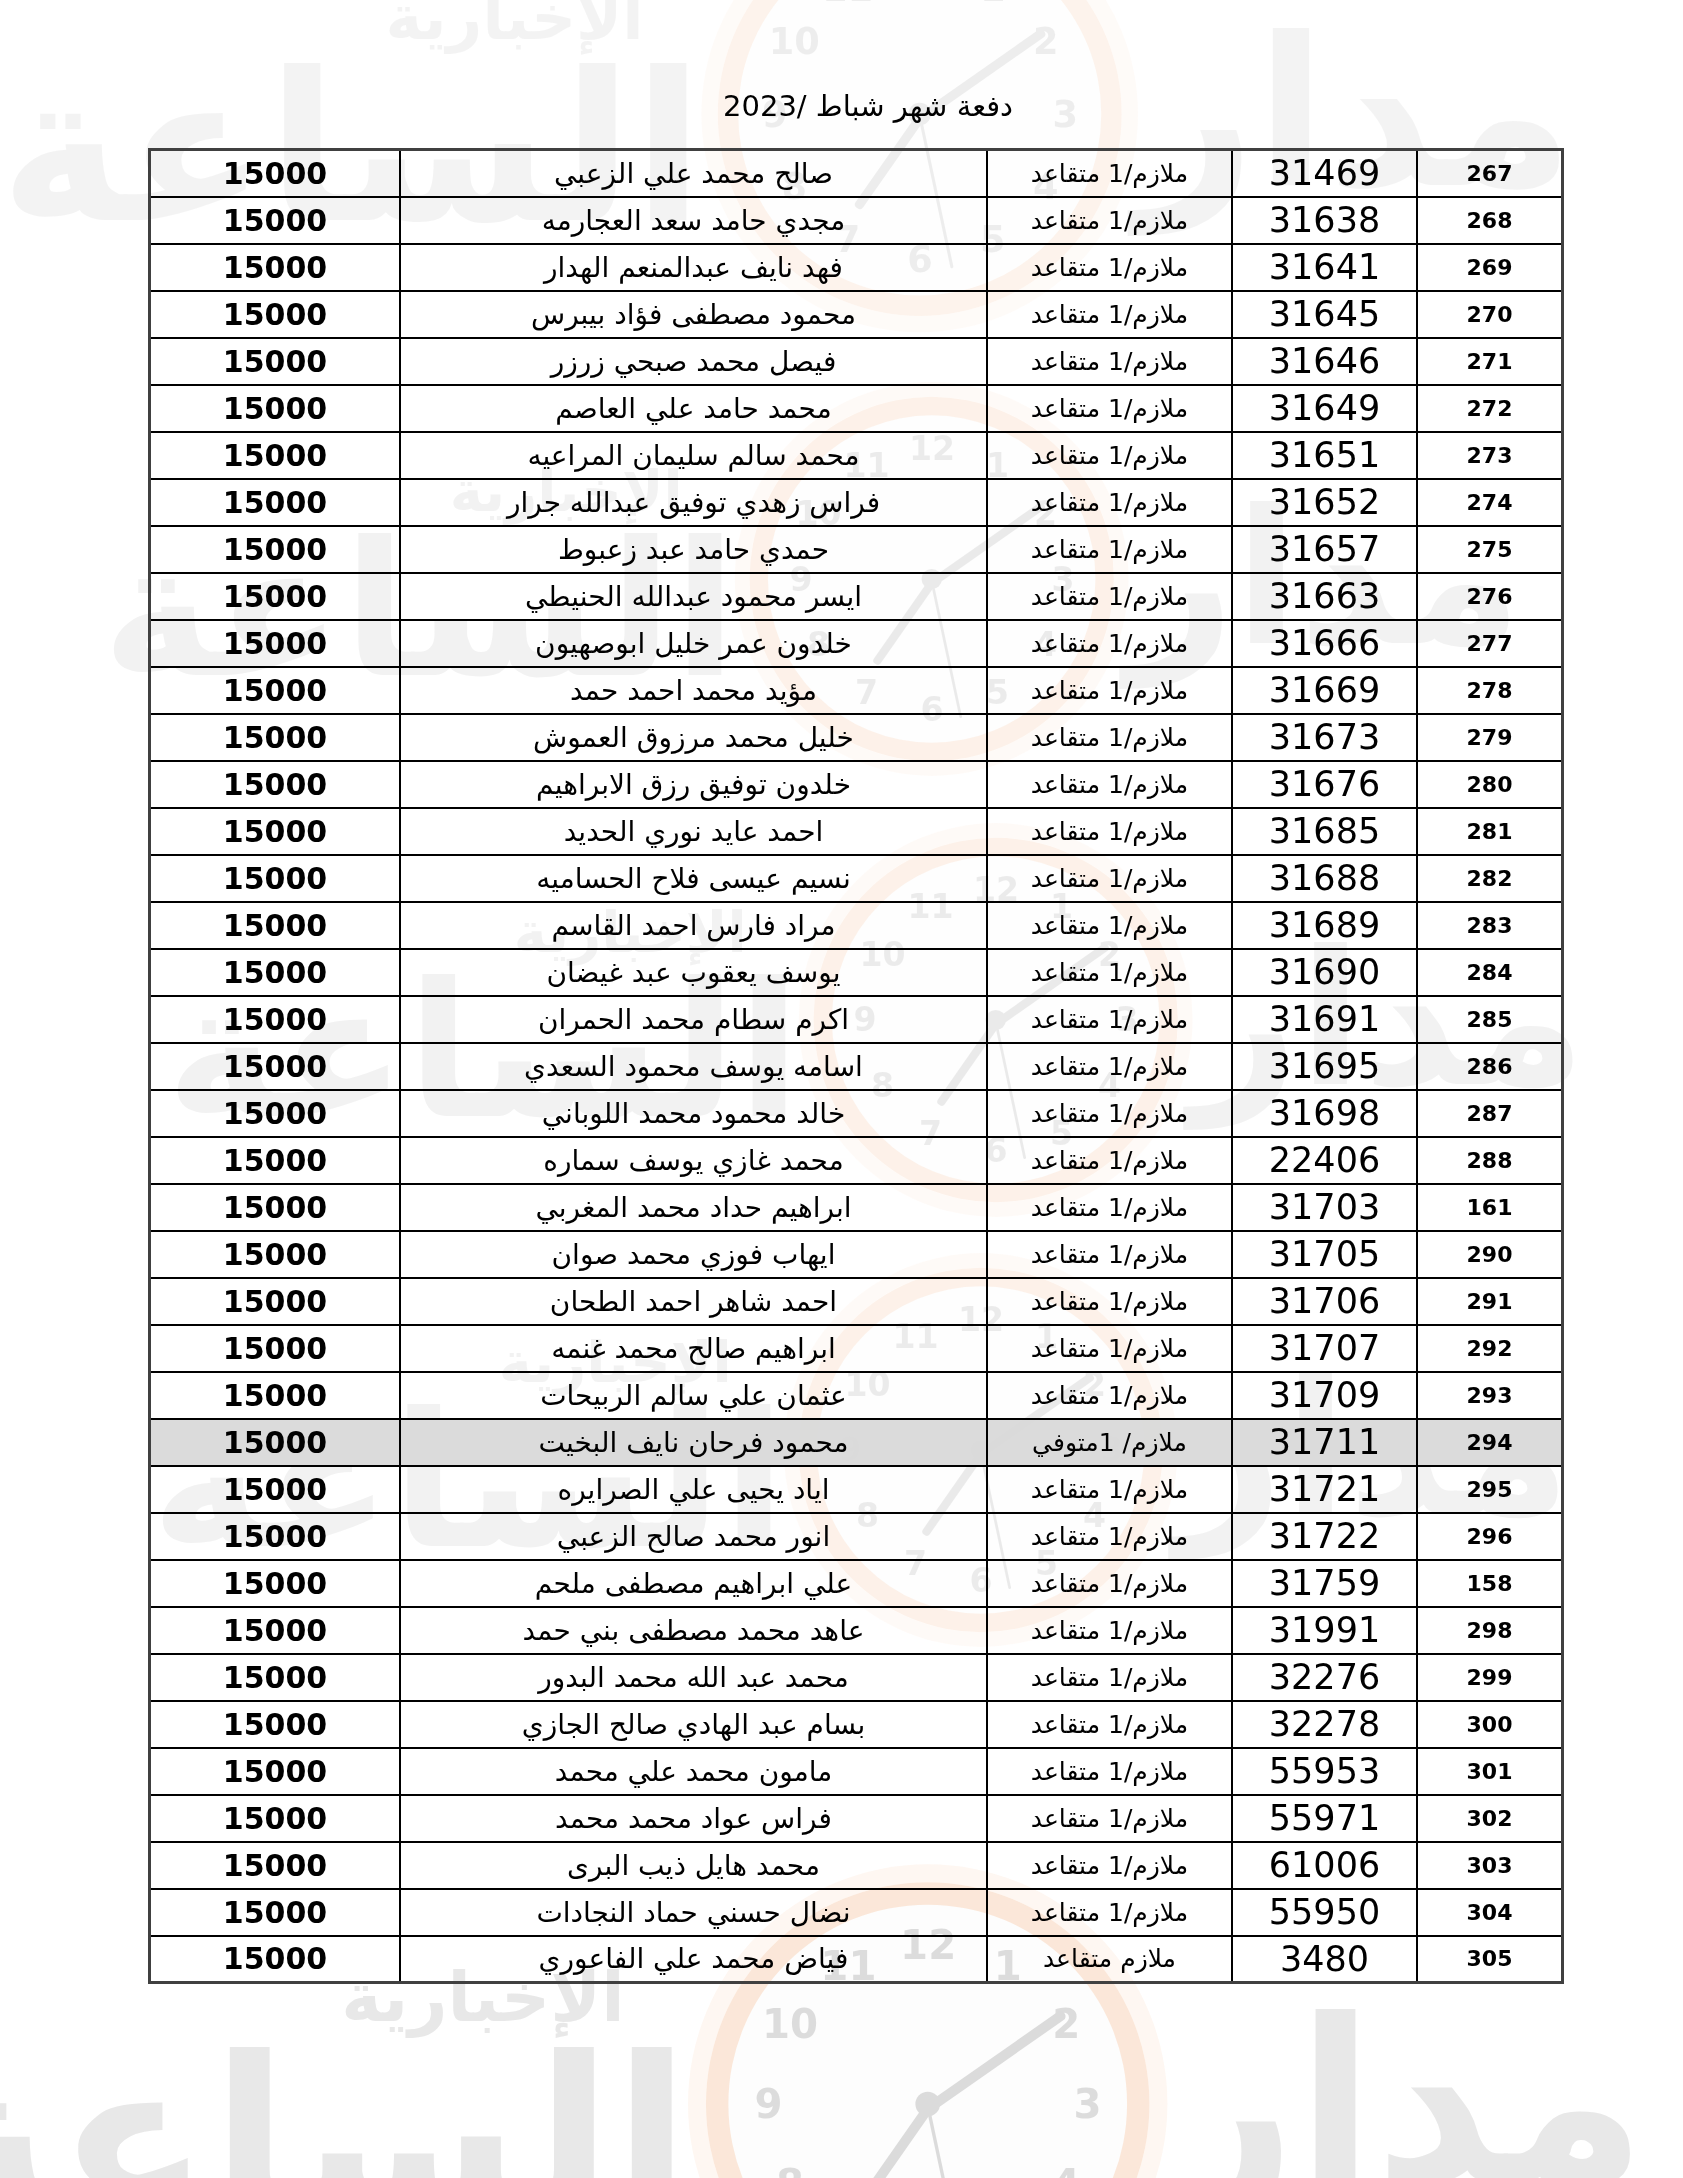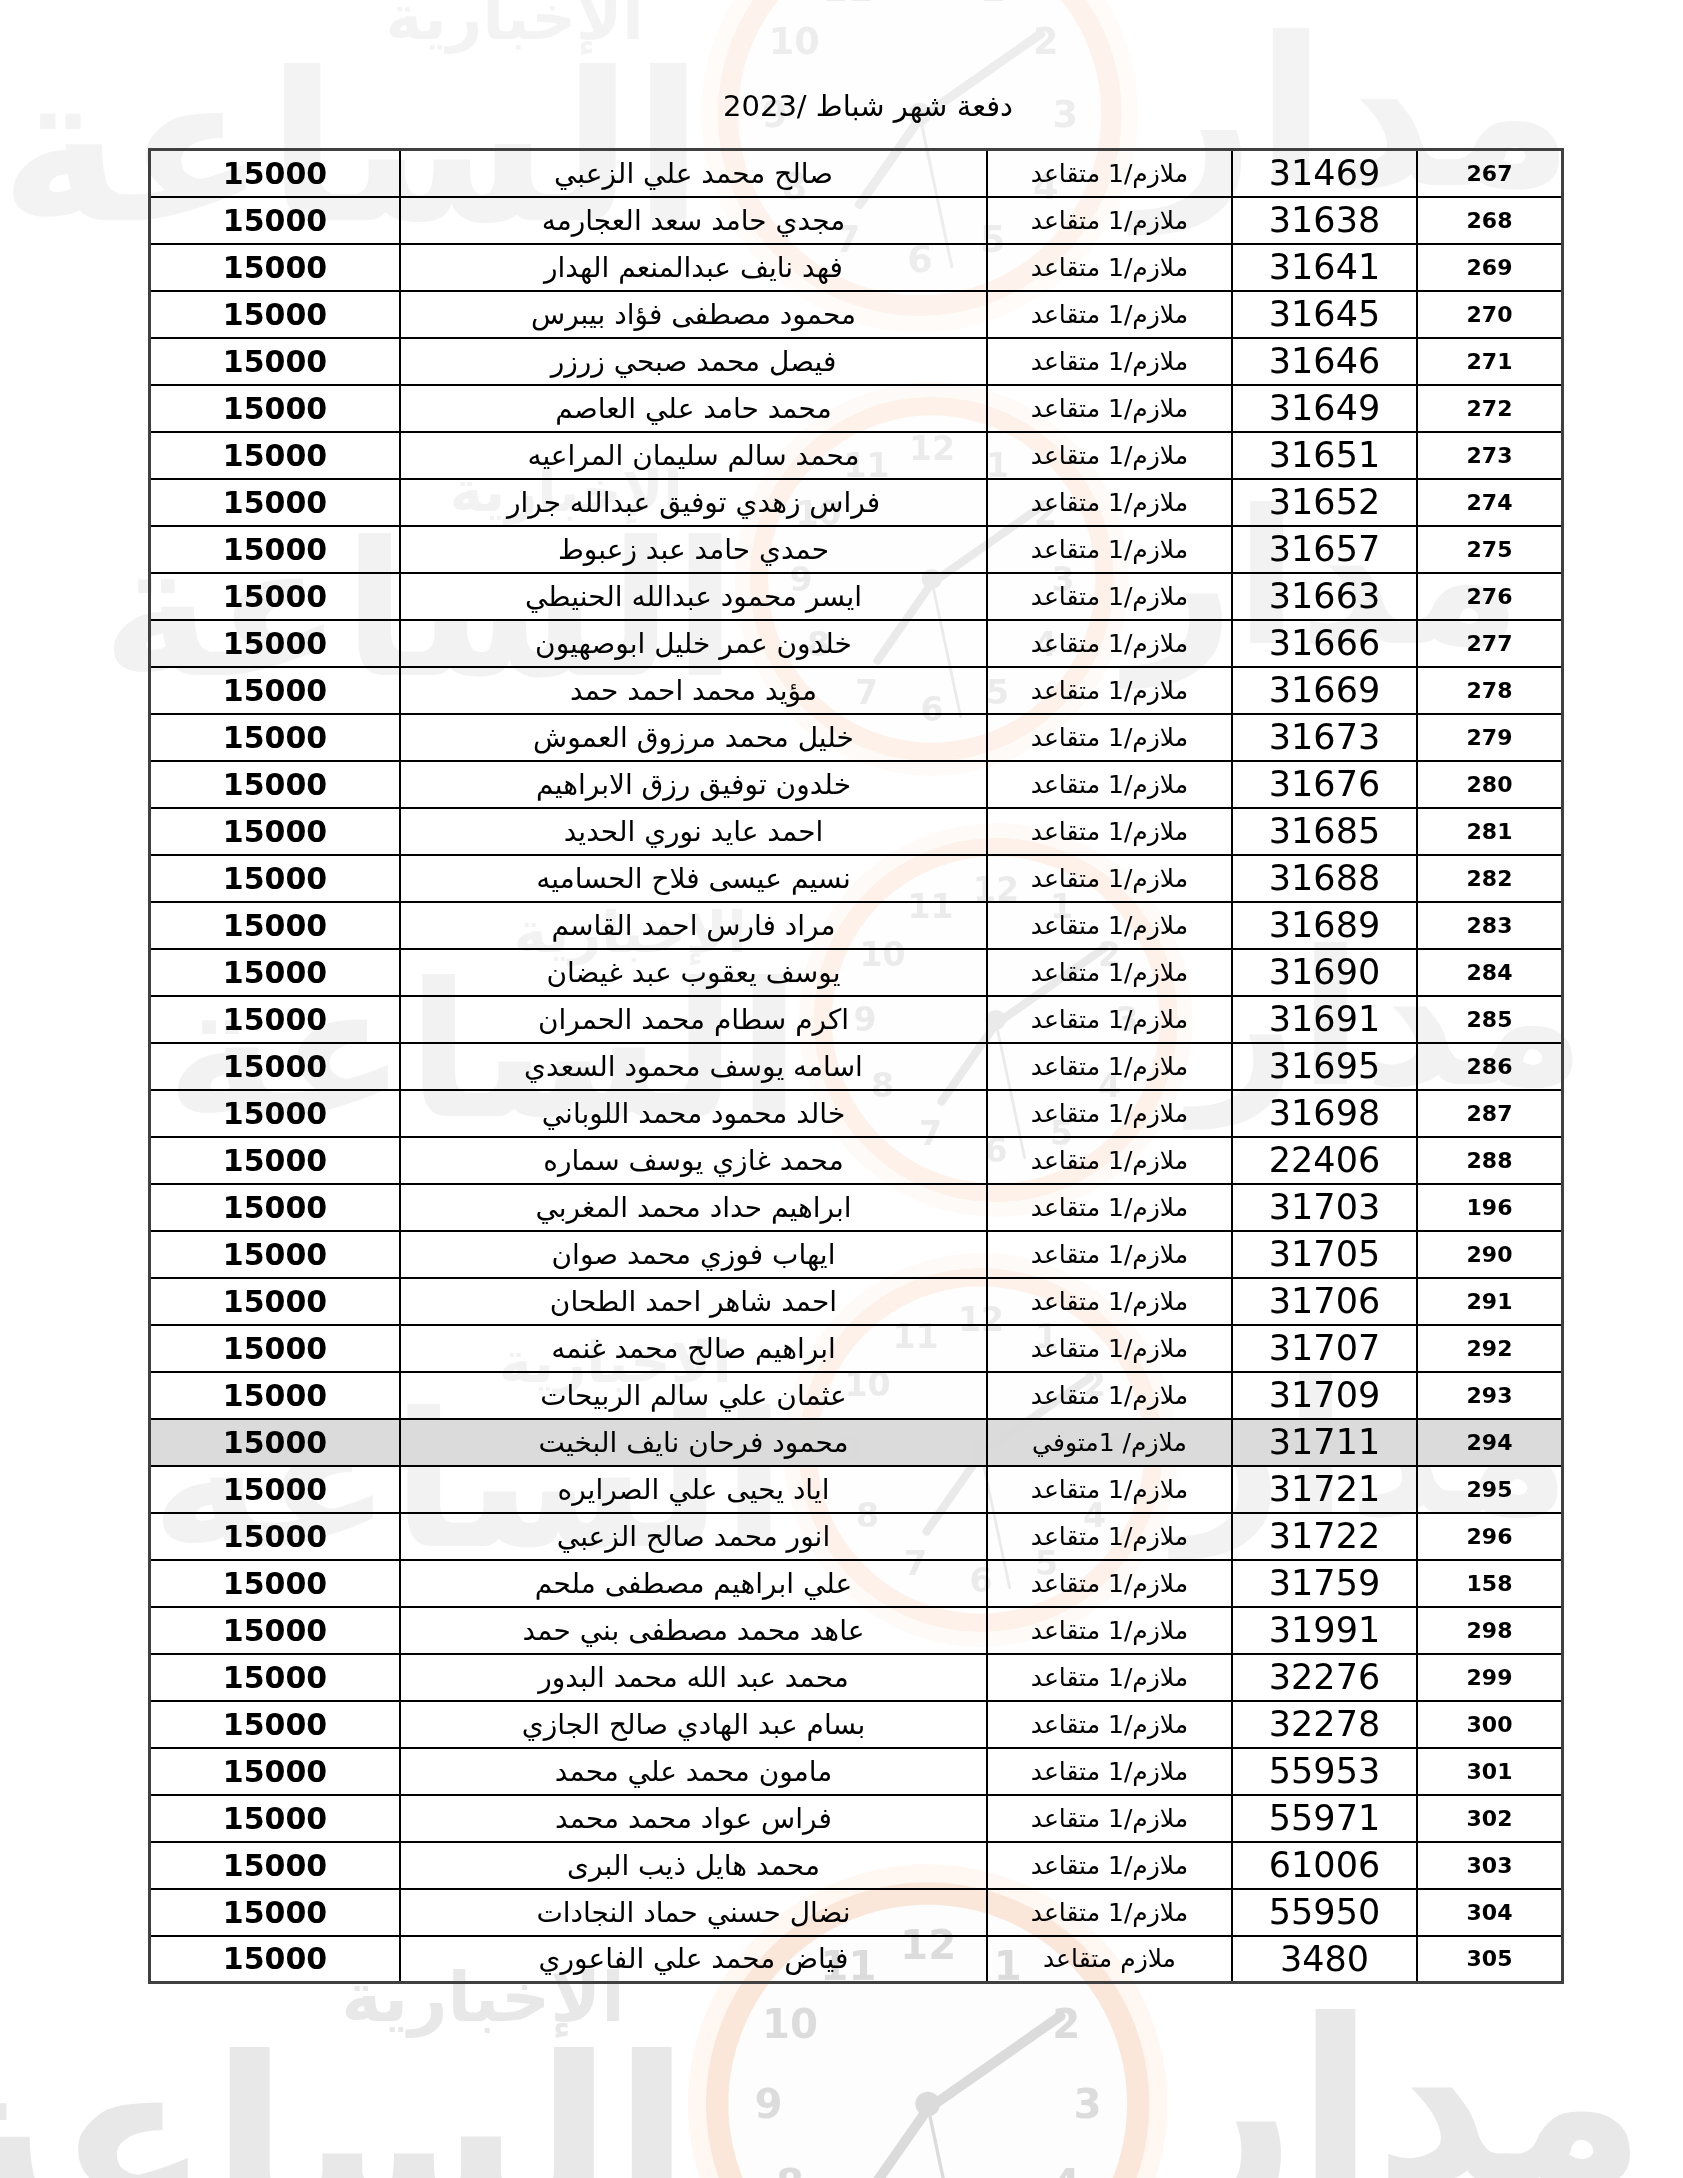--- a/index.html
+++ b/index.html
@@ -380,21 +380,21 @@
           <td class="c-name">محمد غازي يوسف سماره</td>
           <td class="c-rank">ملازم/1 متقاعد</td>
           <td class="c-id">22406</td>
           <td class="c-num">288</td>
         </tr>
         <tr>
           <td class="c-amount">15000</td>
           <td class="c-name">ابراهيم حداد محمد المغربي</td>
           <td class="c-rank">ملازم/1 متقاعد</td>
           <td class="c-id">31703</td>
-          <td class="c-num">196</td>
+          <td class="c-num">161</td>
         </tr>
         <tr>
           <td class="c-amount">15000</td>
           <td class="c-name">ايهاب فوزي محمد صوان</td>
           <td class="c-rank">ملازم/1 متقاعد</td>
           <td class="c-id">31705</td>
           <td class="c-num">290</td>
         </tr>
         <tr>
           <td class="c-amount">15000</td>

